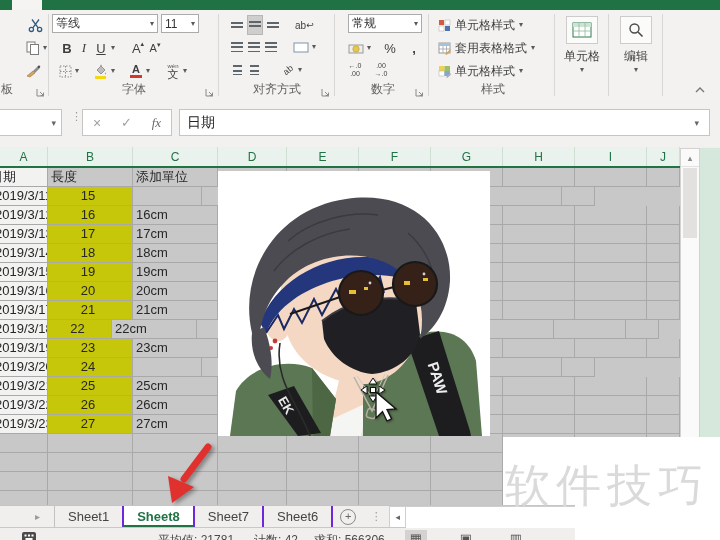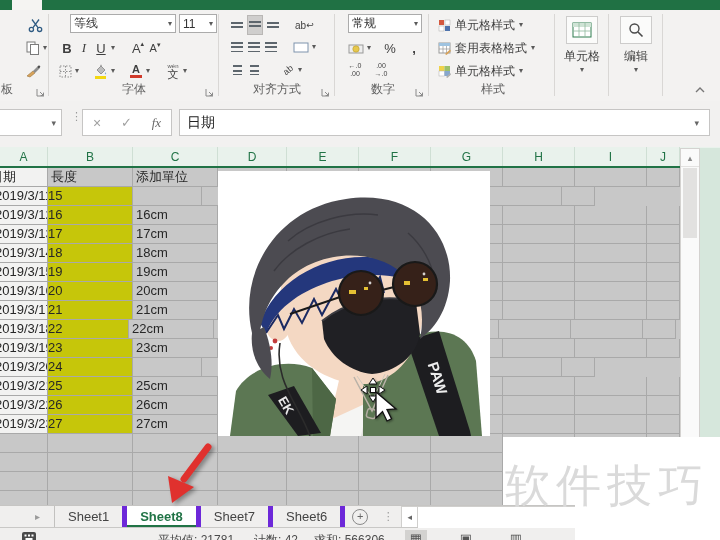--- a/index.html
+++ b/index.html
@@ -31,35 +31,35 @@
   .fbbox{position:absolute;top:8px;height:27px;background:#fff;border:1px solid #c6c5c4;box-sizing:border-box}
   
   #colheads{left:0;top:147px;width:720px;height:21px;background:#e9f2ec;border-bottom:2px solid #217346;box-sizing:border-box;display:flex}
   .ch{height:19px;border-right:1px solid #cfdfd4;color:#217346;font-size:12px;display:flex;align-items:center;justify-content:center;box-sizing:border-box}
   
   #gridwrap{left:0;top:168px;width:680px;height:337px;overflow:hidden;background:#c8c8c8}
   .grow{display:flex;height:19px}
   .gcell{height:19px;box-sizing:border-box;border-right:1px solid #a9a9a9;border-bottom:1px solid #a9a9a9;
          background:#c8c8c8;font-size:13px;line-height:18px;color:#272727;overflow:hidden;white-space:nowrap;padding-left:3px}
   .ca{background:#f2f2f1}
-  .cy{background:#c6c60a;text-align:left;padding-right:4px;padding-left:0}
+  .cy{background:#c6c60a;text-align:center;padding-right:4px;padding-left:0}
   .clip{display:inline-block;margin-left:-8px}
   .clip2{display:inline-block;margin-left:-13px}
   
   #vscroll{left:680px;top:148px;width:20px;height:357px;background:#fafafa;border:1px solid #d4d2d0;box-sizing:border-box}
   #rightstrip{left:700px;top:148px;width:20px;height:357px;background:#d6e7dc}
   
   #picture{left:218px;top:171px;width:272px;height:265px;background:#ffffff}
   
   #wmbox1{left:503px;top:437px;width:217px;height:68px;background:#fff;z-index:40}
   #wmbox2{left:575px;top:505px;width:145px;height:35px;background:#fff;z-index:40}
   #wmtext{left:505px;top:456px;z-index:41;font-size:45px;letter-spacing:6px;color:#dadada;white-space:nowrap}
   
   #tabbar{left:0;top:505px;width:720px;height:22px;background:#f0efee;border-top:1px solid #c6c5c3;box-sizing:border-box;display:flex;align-items:stretch;z-index:5}
-  .sheettab{display:flex;align-items:center;padding:0 13px;font-size:13px;color:#444;border-right:5px solid #6d28d9;height:21px}
+  .sheettab{display:flex;align-items:center;padding:0 13px;font-size:13px;color:#444;border-right:2px solid #6d28d9;height:21px}
   .sheettab.active{background:#fff;color:#217346;font-weight:bold;box-shadow:inset 0 -2px 0 #217346}
   #hscroll-track{flex:1;background:#fff;border-top:1px solid #d0cfcd;height:21px}
   
   #statusbar{left:0;top:527px;width:720px;height:23px;background:#f0efee;border-top:1px solid #c9c8c6;box-sizing:border-box;font-size:12px;color:#4a4a4a;z-index:1}
   .stitem{position:absolute;top:4px;white-space:nowrap}
   .viewico{position:absolute;top:2px;width:22px;height:17px;display:flex;align-items:center;justify-content:center;font-size:13px;color:#555}
   svg{display:block}
 </style>
 </head>
 <body>
@@ -104,21 +104,21 @@
     <span class="launcher" style="left:36px">
       <svg width="9" height="9" viewBox="0 0 9 9">
           <path d="M1 1 L1 8 L8 8" fill="none" stroke="#8a8a8a"></path>
           <path d="M4 4 L7.5 7.5 M7.5 4.6 L7.5 7.5 L4.6 7.5" fill="none" stroke="#8a8a8a"></path>
         </svg>
     </span>
   </div>
   <div class="gsep" style="left:48px"></div>
 
   <div class="rgroup" style="left:52px;width:164px">
-    <div class="rrow" style="top:4px;left:18px">
+    <div class="rrow" style="top:4px;left:0">
       <span class="combo" style="width:106px">
         <span>等线</span>
           <span class="dd">▾</span>
       </span>
       <span class="combo" style="width:38px">
         <span>11</span>
           <span class="dd">▾</span>
       </span>
     </div>
     <div class="rrow" style="top:29px;left:8px">
@@ -485,21 +485,21 @@
       <div class="gcell" style="width: 69px;"></div>
       <div class="gcell" style="width: 72px;"></div>
       <div class="gcell" style="width: 72px;"></div>
       <div class="gcell" style="width: 72px;"></div>
       <div class="gcell" style="width: 72px;"></div>
       <div class="gcell" style="width: 72px;"></div>
       <div class="gcell" style="width: 33px;"></div>
     </div>
     <div class="grow">
       <div class="gcell ca" style="width: 48px;"><span class="clip">2019/3/18</span></div>
-      <div class="gcell cy" style="width: 81px;">22</div>
+      <div class="gcell cy" style="width: 64px;">22</div>
       <div class="gcell" style="width: 85px;">22cm</div>
       <div class="gcell" style="width: 69px;"></div>
       <div class="gcell" style="width: 72px;"></div>
       <div class="gcell" style="width: 72px;"></div>
       <div class="gcell" style="width: 72px;"></div>
       <div class="gcell" style="width: 72px;"></div>
       <div class="gcell" style="width: 72px;"></div>
       <div class="gcell" style="width: 33px;"></div>
     </div>
     <div class="grow">

